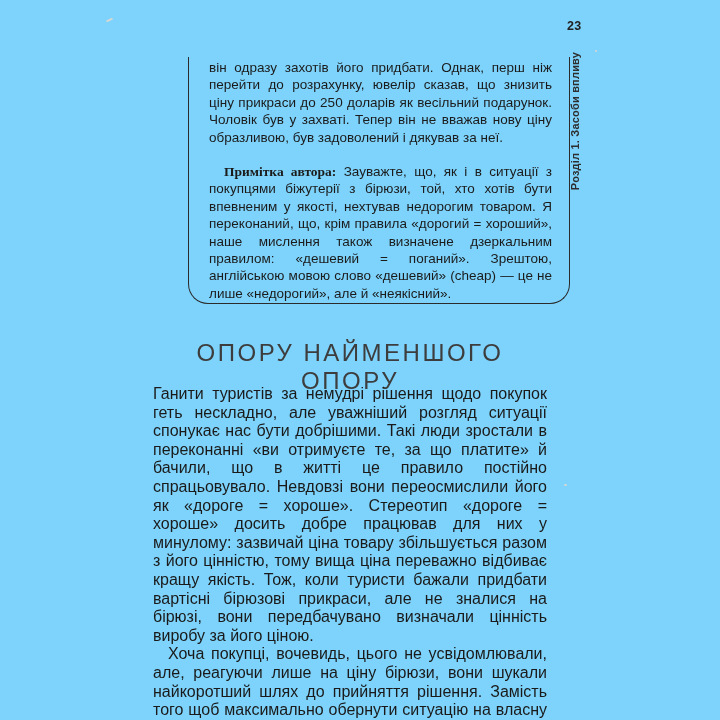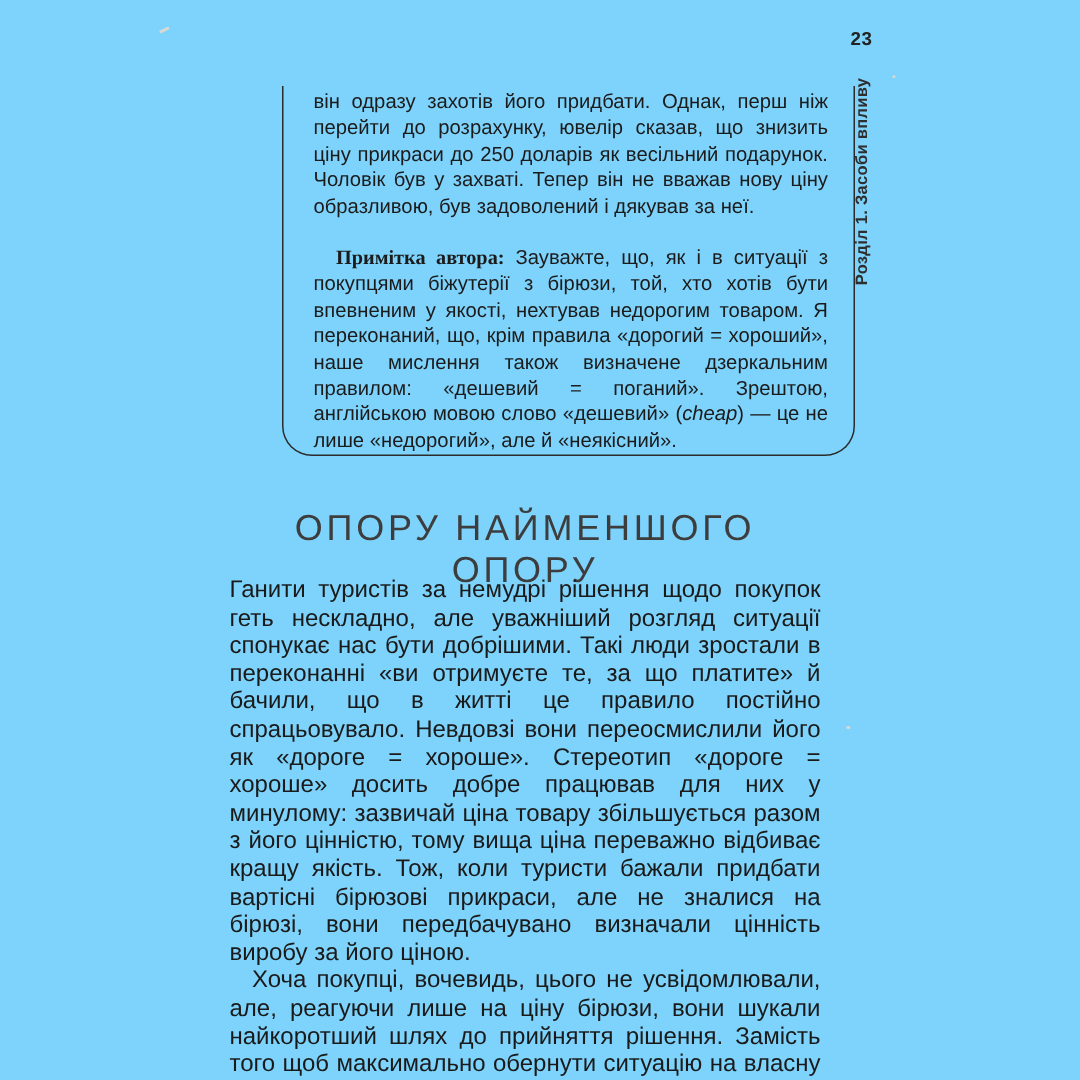--- a/index.html
+++ b/index.html
@@ -59,21 +59,21 @@
     font-size: 13.5px;
     line-height: 17.4px;
     text-align: justify;
     color: #1b1b1b;
   }
   .note-p2 {
     margin-top: 17px !important;
     text-indent: 15px;
   }
   .run-bold   { font-weight: bold; font-family: Liberation Serif, serif; }
-  .run-italic { font-style: italic; }
+  .run-italic { }
   .run-normal { }
 
   
   .section-heading {
     position: absolute;
     left: 153px;
     top: 339px;
     width: 394px;
     margin: 0;
     text-align: center;

